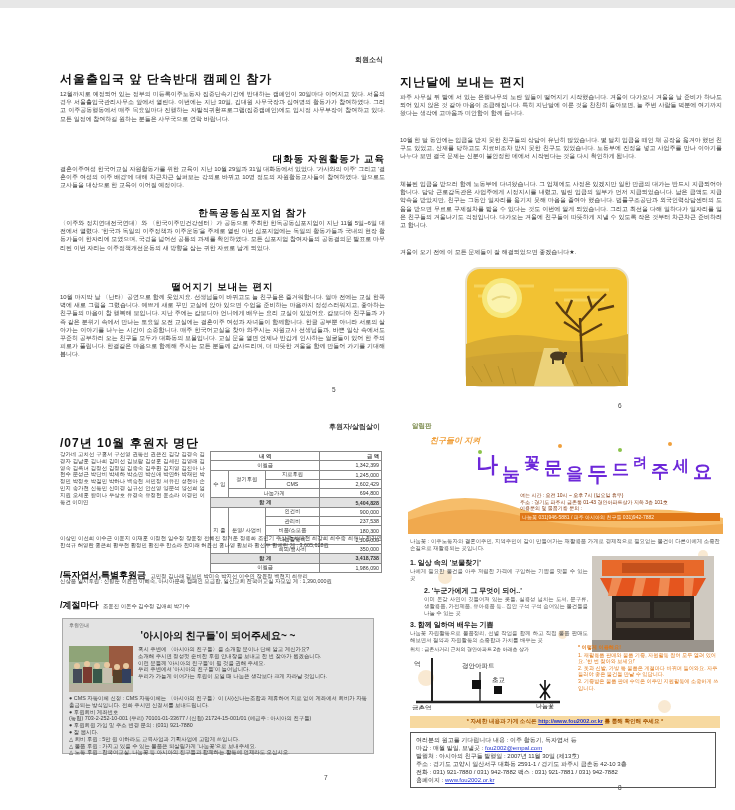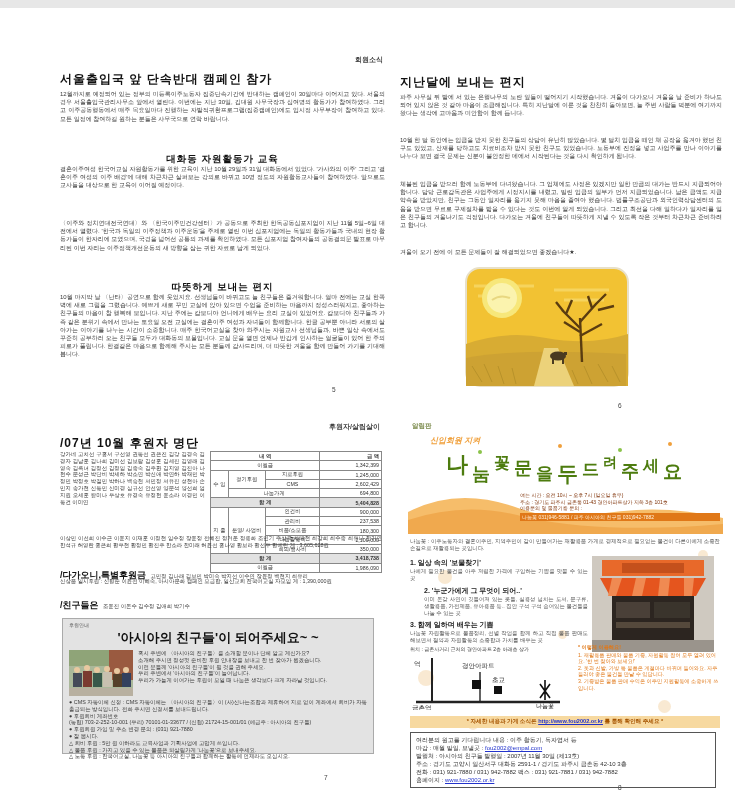--- a/index.html
+++ b/index.html
@@ -23,28 +23,28 @@
   .t td{border:1px solid #888;font-size:5.3px;padding:0 2px;height:8.3px;color:#333;white-space:nowrap;}
   .t .gh{text-align:center;font-weight:bold;}
   .t .grp{text-align:center;width:13px;}
   .t .sub{text-align:center;width:32px;}
   .t .lbl{width:52px;text-align:center;}
   .t .amt{width:60px;text-align:right;}
   .t .shade td,.t tr.shade td{background:#e2e2e2;font-weight:bold;}
   .inline-h{font-size:9px;font-weight:bold;color:#111;}
   .graybox{position:absolute;left:2px;top:196px;width:312px;height:136px;background:#e3e3e3;
            border:1px solid #aaa;padding:3px 6px;box-sizing:border-box;}
-  .graybox .boxtitle{text-align:center;font-size:13px;font-weight:bold;color:#111;margin:1px 0 3px;}
+  .graybox .boxtitle{text-align:center;font-size:10px;font-weight:bold;color:#111;margin:1px 0 3px;}
   .boxflex{display:flex;gap:5px;}
   
   .p8 .dot{position:absolute;border-radius:50%;background:#f6ddba;opacity:.65;}
   .scriptline{position:absolute;left:22px;top:15px;font-size:8px;font-weight:bold;color:#f0a03c;font-style:italic;}
   .cornerleft{position:absolute;left:4px;top:2px;font-size:6.5px;color:#7a8a4a;font-weight:bold;}
-  .bigtitle{position:absolute;left:8px;top:26px;width:300px;text-align:center;font-weight:bold;
-            color:#4d7c0f;letter-spacing:4px;line-height:40px;font-family:"DejaVu Sans",sans-serif;}
+  .bigtitle{position:absolute;left:8px;top:26px;width:300px;text-align:right;font-weight:bold;
+            color:#6d28d9;letter-spacing:4px;line-height:40px;font-family:"DejaVu Sans",sans-serif;}
   .hillinfo{position:absolute;left:112px;top:72px;width:200px;font-size:5px;line-height:6.6px;color:#7c2d00;}
   .hillstrip{margin-top:1px;background:#e07818;color:#fff3df;padding:1px 2px;font-size:5px;}
   .nanum-desc{position:absolute;left:2px;top:118px;width:310px;}
   .sec-h{font-size:7px;font-weight:bold;color:#222;}
   .uselist{position:absolute;left:170px;top:224px;width:143px;color:#e07818;font-size:5.2px;line-height:6.6px;}
   .uselist .ut{font-weight:bold;margin-bottom:1px;}
   .banner{position:absolute;left:2px;top:296px;width:310px;background:#f7d9a0;text-align:center;
           font-size:5.6px;color:#a65400;font-weight:bold;padding:2px 0;}
   .infobox{position:absolute;left:2px;top:312px;width:306px;border:1.5px solid #555;background:#fff;
            padding:3px 5px;box-sizing:border-box;font-size:6px;line-height:8px;color:#333;}
@@ -55,24 +55,25 @@
 </head>
 <body>
 
 <div class="canvas">
   <div class="topbar"></div>
 
   <section class="page p5">
     <div class="corner">회원소식</div>
     <div class="h1" style="position:absolute;top:16px;left:0;">서울출입국 앞 단속반대 캠페인 참가</div>
     <div class="body-sm" style="position:absolute;top:35px;left:0;width:325px;">12월까지로 예정되어 있는 정부의 미등록이주노동자 집중단속기간에 반대하는 캠페인이 30일마다 이어지고 있다. 서울의 경우 서울출입국관리사무소 앞에서 열린다. 이번에는 지난 30일, 김대원 사무국장과 십여명의 활동가가 참여하였다. 그리고 이주공동행동에서 매주 목요일마다 진행하는 자발적귀환프로그램(집중캠페인)에도 임시정 사무부장이 참여하고 있다. 모든 일정에 참여하길 원하는 분들은 사무국으로 연락 바랍니다.</div>
-    <div class="h2" style="position:absolute;top:94px;left:0;width:325px;">대화동 자원활동가 교육</div>
+    <div class="h2" style="position:absolute;top:94px;left:0;width:325px;text-align:right;">대화동 자원활동가 교육</div>
     <div class="body-sm" style="position:absolute;top:110px;left:0;width:325px;">결혼이주여성 한국어교실 자원활동가를 위한 교육이 지난 10월 29일과 31일 대화동에서 있었다. '가사와의 이주' 그리고 '결혼이주 여성의 이주 배경'에 대해 차근차근 살펴보는 강의로 바뀌고 10명 정도의 자원활동교사들이 참여하였다. 앞으로도 교사들을 대상으로 한 교육이 이어질 예정이다.</div>
+    <div class="h2" style="position:absolute;top:148px;left:60px;width:265px;">한독공동심포지엄 참가</div>
     <div class="body-sm" style="position:absolute;top:164px;left:0;width:325px;">〈이주와 정치연대전국연대〉와 〈한국이주민건강센터〉가 공동으로 주최한 한독공동심포지엄이 지난 11월 5일~6일 대전에서 열렸다. '한국과 독일의 이주정책과 이주운동'을 주제로 열린 이번 심포지엄에는 독일의 활동가들과 국내의 현장 활동가들이 한자리에 모였으며, 국경을 넘어선 공통의 과제를 확인하였다. 모든 심포지엄 참여자들의 공동결의문 발표로 마무리된 이번 자리는 이주정책개선운동의 새 방향을 삼는 귀한 자료로 남게 되었다.</div>
-    <div class="h2" style="position:absolute;top:222px;left:0;width:325px;">따뜻하게 보내는 편지</div>
+    <div class="h2" style="position:absolute;top:222px;left:0;width:325px;">떨어지기 보내는 편지</div>
     <div class="body-sm" style="position:absolute;top:238px;left:0;width:325px;">10월 마지막 날 〈난타〉공연으로 함께 웃었지요. 선생님들이 바뀌고도 늘 친구들은 즐거워합니다. 얼마 전에는 교실 한쪽 벽에 새로 그림을 그렸습니다. 예쁘게 새로 꾸민 교실에 앉아 있으면 수업을 준비하는 마음까지 정성스러워지고, 좋아하는 친구들의 마음이 참 행복해 보입니다. 지난 주에는 캄보디아 언니에게 배우는 요리 교실이 있었어요. 캄보디아 친구들과 가족 같은 분위기 속에서 만나는 토요일 오전 교실에는 결혼이주 여성과 자녀들이 함께합니다. 한글 공부뿐 아니라 서로의 살아가는 이야기를 나누는 시간이 소중합니다. 매주 한국어교실을 찾아 와주시는 자원교사 선생님들과, 바쁜 일상 속에서도 꾸준히 공부하러 오는 친구들 모두가 대화동의 보물입니다. 교실 문을 열면 언제나 반갑게 인사하는 얼굴들이 있어 한 주의 피로가 풀립니다. 한결같은 마음으로 함께해 주시는 모든 분들께 감사드리며, 더 따뜻한 겨울을 함께 만들어 가기를 기대해봅니다.</div>
     <div class="pagenum" style="left:272px;top:331px;">5</div>
   </section>
 
   <section class="page p6">
     <div class="h1" style="position:absolute;top:14px;left:0;">지난달에 보내는 편지</div>
     <div class="body-sm" style="position:absolute;top:33px;left:0;width:322px;">파주 사무실 뒤 밭에 서 있는 은행나무의 노란 잎들이 떨어지기 시작했습니다. 겨울이 다가오니 겨울을 날 준비가 하나도 되어 있지 않은 것 같아 마음이 조급해집니다. 특히 지난달에 이룬 것을 찬찬히 돌아보면, 늘 주변 사람들 덕분에 여기까지 왔다는 생각에 고마움과 미안함이 함께 듭니다.</div>
     <div class="body-sm" style="position:absolute;top:76px;left:0;width:322px;">10월 한 달 동안에는 임금을 받지 못한 친구들의 상담이 유난히 많았습니다. 몇 달치 임금을 떼인 채 공장을 옮겨야 했던 친구도 있었고, 산재를 당하고도 치료비조차 받지 못한 친구도 있었습니다. 노동부에 진정을 넣고 사업주를 만나 이야기를 나누다 보면 결국 문제는 신분이 불안정한 데에서 시작된다는 것을 다시 확인하게 됩니다.</div>
     <div class="body-sm" style="position:absolute;top:120px;left:0;width:322px;">체불된 임금을 받으러 함께 노동부에 다녀왔습니다. 그 업체에도 사정은 있겠지만 일한 만큼의 대가는 반드시 지급되어야 합니다. 담당 근로감독관은 사업주에게 시정지시를 내렸고, 밀린 임금의 일부가 먼저 지급되었습니다. 남은 금액도 지급 약속을 받았지만, 친구는 그동안 일자리를 옮기지 못해 마음을 졸여야 했습니다. 법률구조공단과 외국인력상담센터의 도움을 받으면 무료로 구제절차를 밟을 수 있다는 것도 이번에 알게 되었습니다. 그리고 최선을 다해 일하다가 일자리를 잃은 친구들의 겨울나기도 걱정입니다. 다가오는 겨울에 친구들이 따뜻하게 지낼 수 있도록 작은 것부터 차근차근 준비하려고 합니다.</div>
     <div class="body-sm" style="position:absolute;top:188px;left:0;width:322px;">겨울이 오기 전에 이 모든 문제들이 잘 해결되었으면 좋겠습니다★.</div>
@@ -172,27 +173,27 @@
           <td class="lbl" colspan="3">이월금</td>
           <td class="amt">1,986,090</td>
         </tr>
       </tbody>
         </table>
     </div>
 
     <div class="body-xs" style="position:absolute;top:113px;left:0;width:322px;">이상민 이선희 이수근 이윤지 이재훈 이정현 임수정 장윤정 전혜진 정겨운 정용화 조민기 주상욱 차태현 최강희 최수종 최유나 한가인 한석규 허영란 홍은희 황우현 황정민 황진주 한소라 한미래 허윤선 홍나영 황보라 황선우 황예린 계 : 3,605,628원</div>
 
     <div style="position:absolute;top:142px;left:0;width:322px;">
-      <span class="inline-h">/다가오니,특별후원금</span>
+      <span class="inline-h">/독자엽서,특별후원금</span>
       <span class="body-xs">고민정 김나래 김보민 박미숙 박지선 이수연 장윤정 백현지 최유리</span>
     </div>
     <div class="body-xs" style="position:absolute;top:156px;left:0;width:322px;">신상품 일시후원 : 신형준 이윤선 이혜숙, 아시아문화 캠페인 모금함, 일산교회 한국어교실 자모임 계 : 1,390,000원</div>
 
     <div style="position:absolute;top:172px;left:0;width:322px;">
-      <span class="inline-h">/친구들은</span>
+      <span class="inline-h">/계절마다</span>
       <span class="body-xs">조윤진 이온수 김수정 김애희 박기수</span>
     </div>
 
     <div class="graybox">
       <div style="font-size:5px;color:#555;">후원안내</div>
       <div class="boxtitle">'아시아의 친구들'이 되어주세요~ ~</div>
       <div class="boxflex">
         <div>
           <svg width="64" height="46" viewBox="0 0 64 46">
             <rect width="64" height="46" fill="#aab89a"></rect>
@@ -242,21 +243,21 @@
   <section class="page p8">
 
     <span class="dot" style="left:30px;top:150px;width:14px;height:14px;"></span>
     <span class="dot" style="left:290px;top:130px;width:10px;height:10px;"></span>
     <span class="dot" style="left:10px;top:250px;width:16px;height:16px;"></span>
     <span class="dot" style="left:150px;top:210px;width:9px;height:9px;"></span>
     <span class="dot" style="left:250px;top:280px;width:13px;height:13px;"></span>
     <span class="dot" style="left:60px;top:300px;width:10px;height:10px;"></span>
 
     <div class="cornerleft">알림판</div>
-    <div class="scriptline">신입회원 지켜</div>
+    <div class="scriptline">친구들이 지켜</div>
 
     <div class="bigtitle"><span style="display: inline-block; transform: translateY(-1px); font-size: 22px;">나</span><span style="display: inline-block; transform: translateY(7px); font-size: 18px;">눔</span><span style="display: inline-block; transform: translateY(-5px); font-size: 16px;">꽃</span><span style="display: inline-block; transform: translateY(1px); font-size: 18px;">문</span><span style="display: inline-block; transform: translateY(6px); font-size: 17px;">을</span><span style="display: inline-block; transform: translateY(-7px); font-size: 10px;"> </span><span style="display: inline-block; transform: translateY(8px); font-size: 21px;">두</span><span style="display: inline-block; transform: translateY(2px); font-size: 17px;">드</span><span style="display: inline-block; transform: translateY(-6px); font-size: 14px;">려</span><span style="display: inline-block; transform: translateY(4px); font-size: 18px;">주</span><span style="display: inline-block; transform: translateY(-2px); font-size: 16px;">세</span><span style="display: inline-block; transform: translateY(5px); font-size: 19px;">요</span></div>
     <span style="position:absolute;left:70px;top:30px;width:4px;height:4px;border-radius:50%;background:#8bc34a;"></span>
     <span style="position:absolute;left:150px;top:24px;width:4px;height:4px;border-radius:50%;background:#f0a03c;"></span>
     <span style="position:absolute;left:210px;top:28px;width:4px;height:4px;border-radius:50%;background:#8bc34a;"></span>
     <span style="position:absolute;left:260px;top:22px;width:4px;height:4px;border-radius:50%;background:#f0a03c;"></span>
 
     <div style="position:absolute;left:0;top:62px;">
       <svg width="315" height="52" viewBox="0 0 315 52">
         <path d="M0 52 L0 30 Q50 4 110 26 Q150 40 180 34 Q250 20 315 36 L315 52 Z" fill="#f6bd6a"></path>

